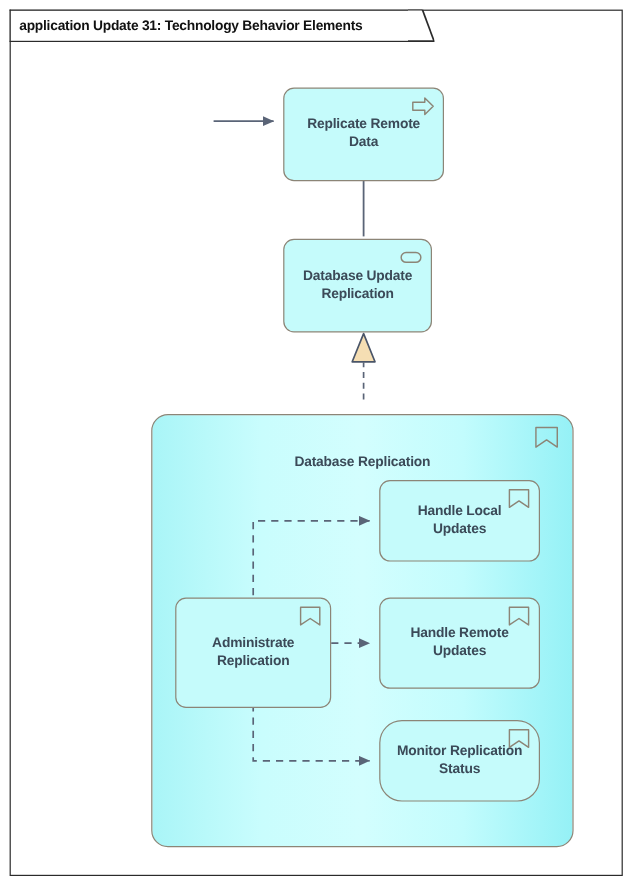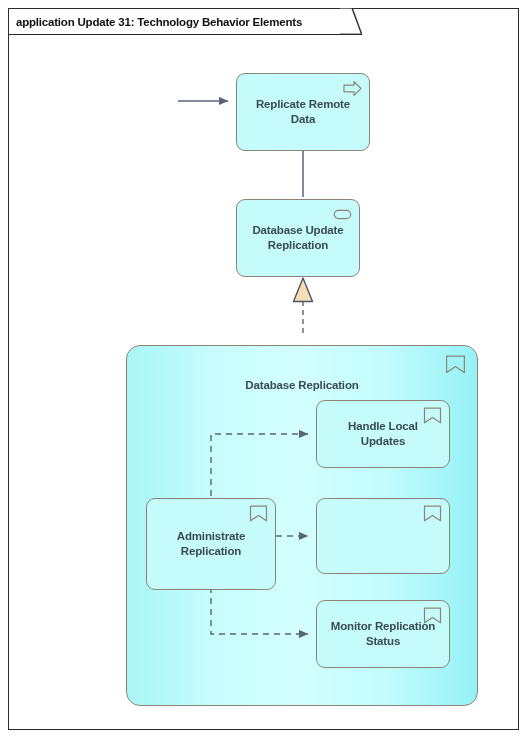--- a/index.html
+++ b/index.html
@@ -258,22 +258,23 @@
     <svg class="badge" viewBox="0 0 19 17">
       <path d="M1.5,1.1 L17.5,1.1 L17.5,15.8 L9.5,10.4 L1.5,15.8 Z" fill="none" stroke="#8c8577" stroke-width="1.2" stroke-linejoin="round"></path>
     </svg>
     <span class="label">Administrate Replication</span>
   </div>
 
   <div class="node" id="node-handle-remote-updates" style="left:316px; top:498px; width:134px; height:76px;">
     <svg class="badge" viewBox="0 0 19 17">
       <path d="M1.5,1.1 L17.5,1.1 L17.5,15.8 L9.5,10.4 L1.5,15.8 Z" fill="none" stroke="#8c8577" stroke-width="1.2" stroke-linejoin="round"></path>
     </svg>
-  </div>
-
-  <div class="node" id="node-monitor-replication-status" style="left:316px; top:600px; width:134px; height:68px;">
+    <span class="label">Handle Remote Updates</span>
+  </div>
+
+  <div class="node" id="node-monitor-replication-status" style="left:316px; top:600px; width:134px; height:68px;border-radius:19px;">
     <svg class="badge" viewBox="0 0 19 17">
       <path d="M1.5,1.1 L17.5,1.1 L17.5,15.8 L9.5,10.4 L1.5,15.8 Z" fill="none" stroke="#8c8577" stroke-width="1.2" stroke-linejoin="round"></path>
     </svg>
     <span class="label">Monitor Replication Status</span>
   </div>
 
 </div>
 
 </body></html>

